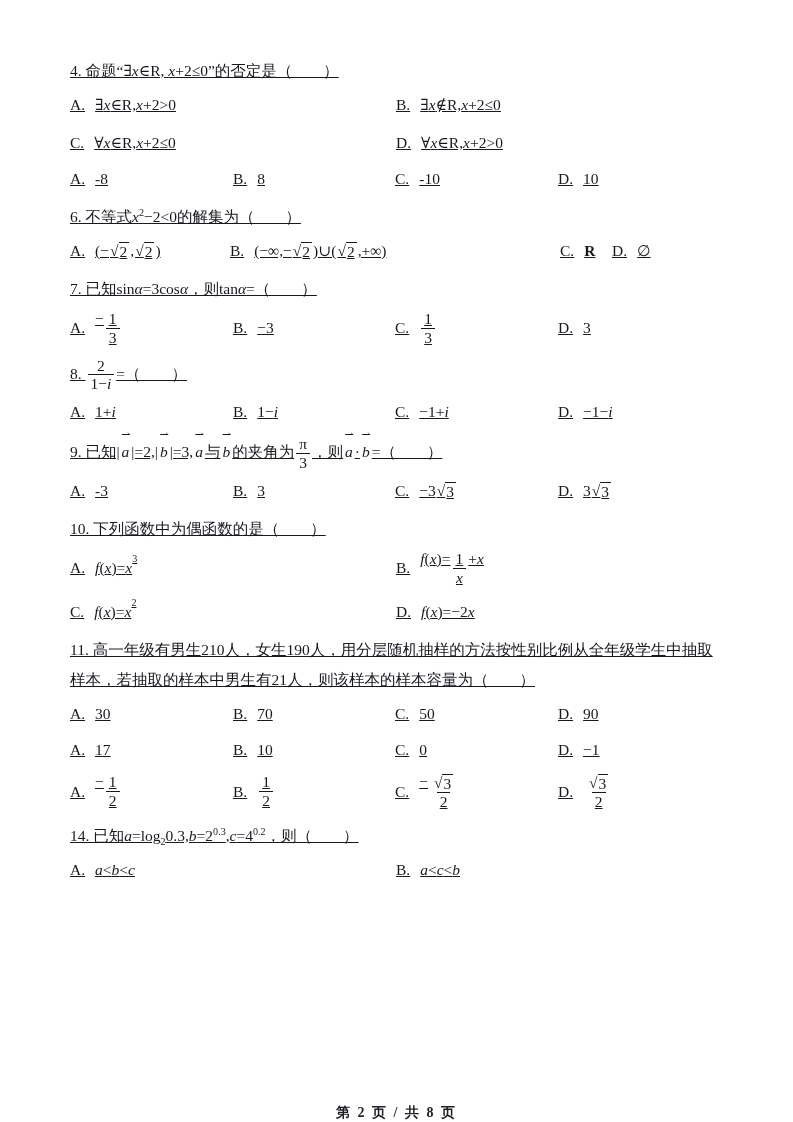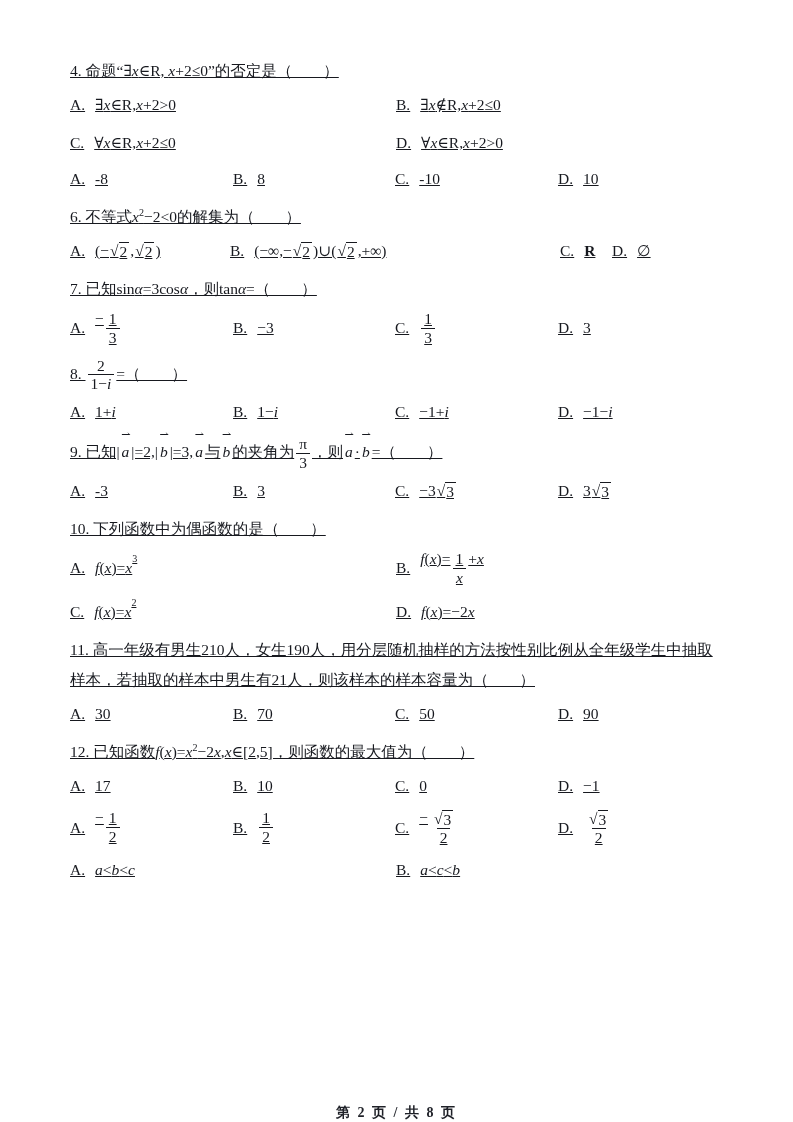--- a/index.html
+++ b/index.html
@@ -247,21 +247,20 @@
           <span class="om">50</span>
         </div>
       <div class="opt">
           <span class="ol">D.</span>
           <span class="om">90</span>
         </div>
     </div>
   </section>
 
   <section class="q">
-    <div class="stem">12. 已知函数<span class="it">f</span>(<span class="it">x</span>)=<span class="it">x</span><sup>2</sup>−2<span class="it">x</span>,<span class="it">x</span>∈[2,5]，则函数的最大值为（　　）</div>
     <div class="opts cols4">
       <div class="opt">
           <span class="ol">A.</span>
           <span class="om">17</span>
         </div>
       <div class="opt">
           <span class="ol">B.</span>
           <span class="om">10</span>
         </div>
       <div class="opt">
@@ -312,20 +311,21 @@
                   <span class="rdc">3</span>
                 </span></span>
               <span class="fd">2</span>
             </span>
           </span>
         </div>
     </div>
   </section>
 
   <section class="q">
+    <div class="stem">14. 已知<span class="it">a</span>=log<sub>2</sub>0.3,<span class="it">b</span>=2<sup>0.3</sup>,<span class="it">c</span>=4<sup>0.2</sup>，则（　　）</div>
     <div class="opts cols2">
       <div class="opt">
           <span class="ol">A.</span>
           <span class="om"><span class="it">a</span>&lt;<span class="it">b</span>&lt;<span class="it">c</span></span>
         </div>
       <div class="opt">
           <span class="ol">B.</span>
           <span class="om"><span class="it">a</span>&lt;<span class="it">c</span>&lt;<span class="it">b</span></span>
         </div>
     </div>

